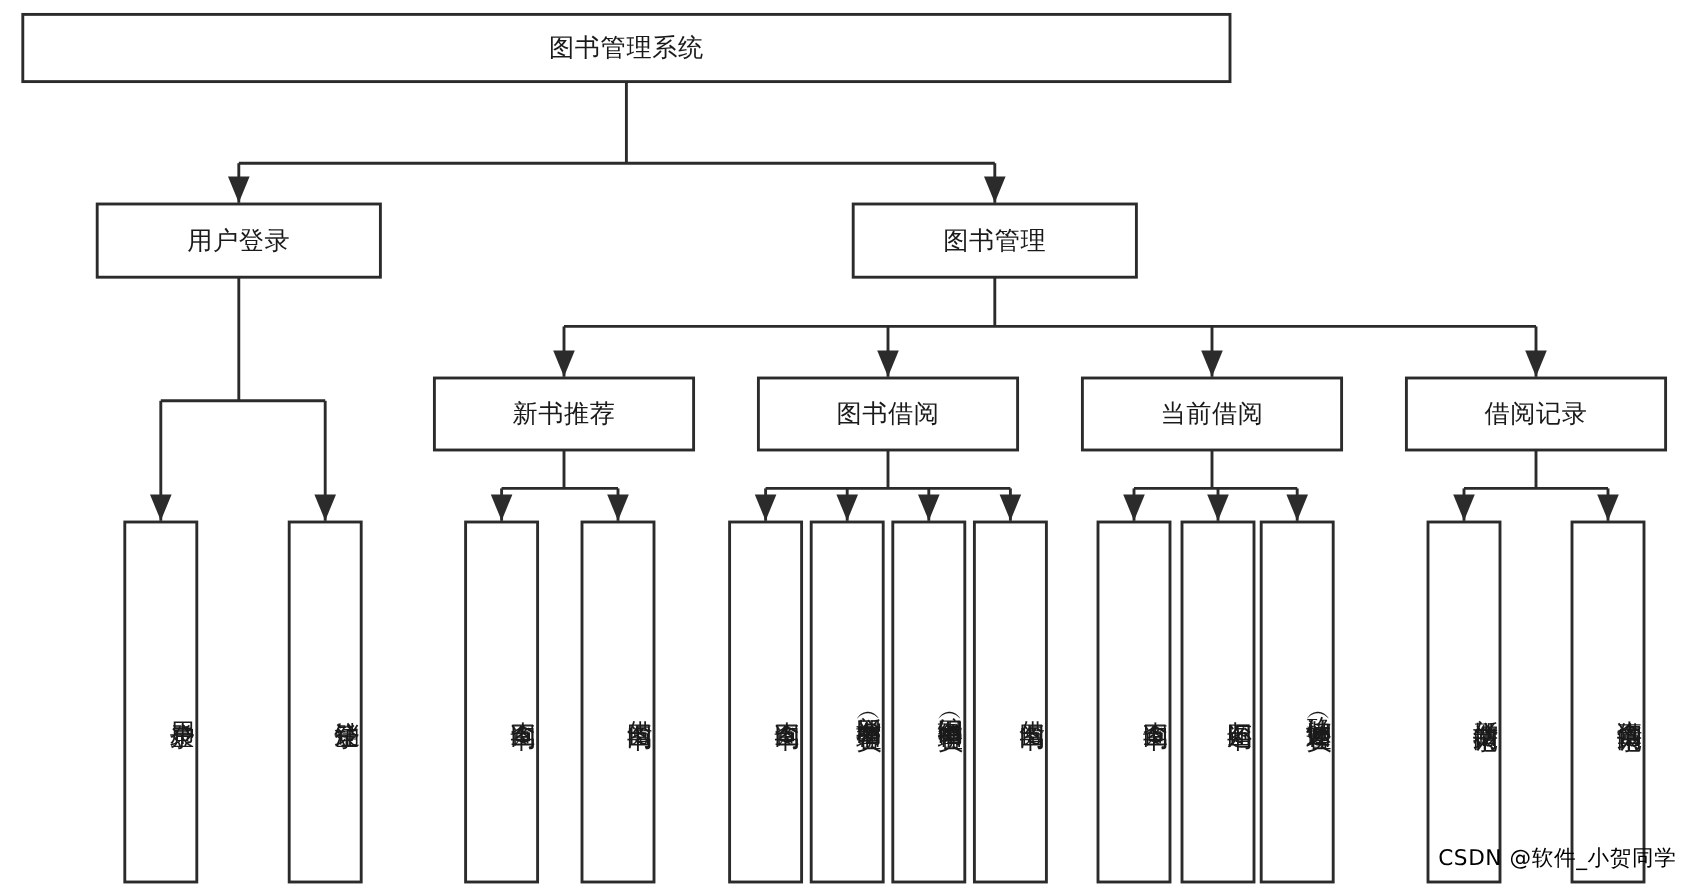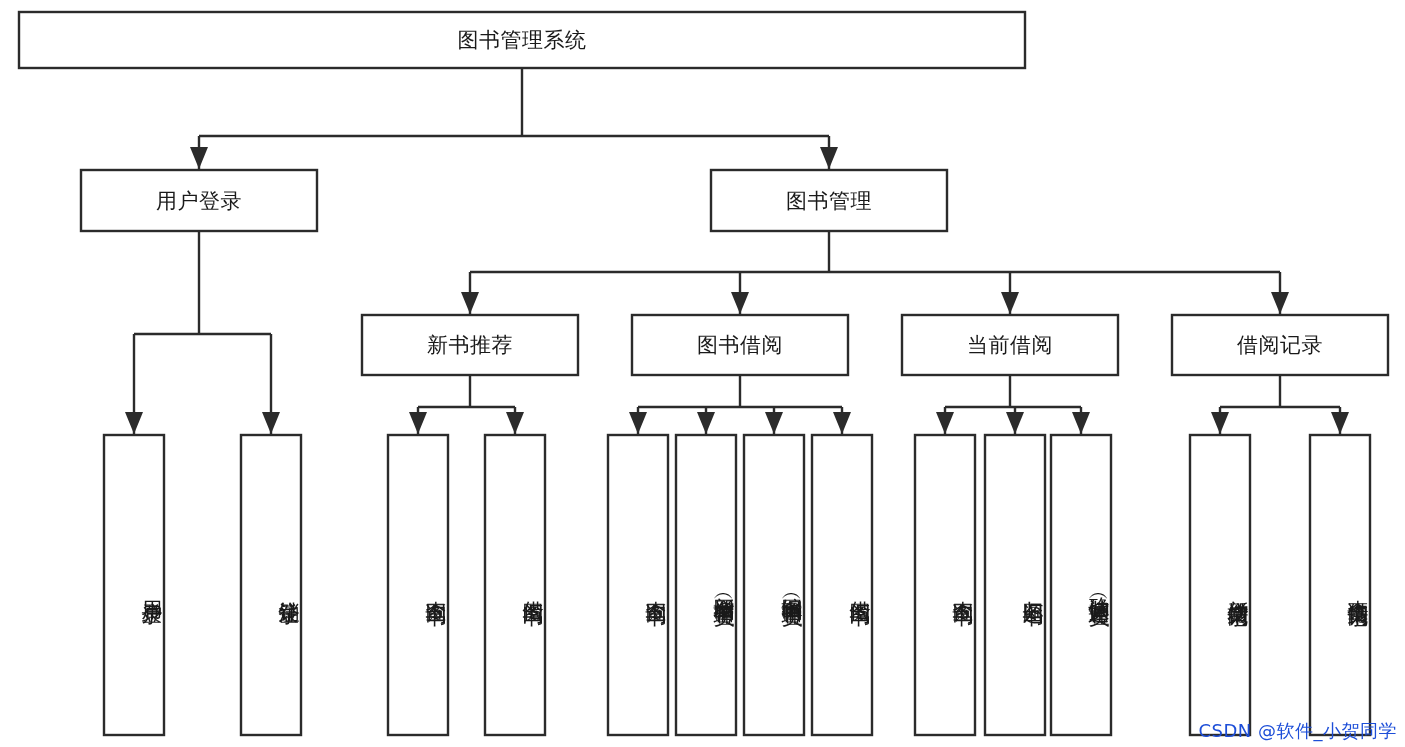--- a/index.html
+++ b/index.html
@@ -64,24 +64,24 @@
     display: flex;
     align-items: flex-start;
     justify-content: center;
     white-space: nowrap;
     pointer-events: none;
     user-select: none;
   }
   .watermark {
     position: absolute;
     right: 8px;
-    bottom: 4px;
+    bottom: 20px;
     font-family: "DejaVu Sans", "Liberation Sans", sans-serif;
     font-size: 18px;
-    color: #1d4ed8;
+    color: #000000;
     letter-spacing: 0.5px;
     white-space: nowrap;
   }
 </style>
 </head>
 <body>
 
 <div id="diagram-root">
 
   <svg id="flow-svg" viewBox="0 0 1405 747">

